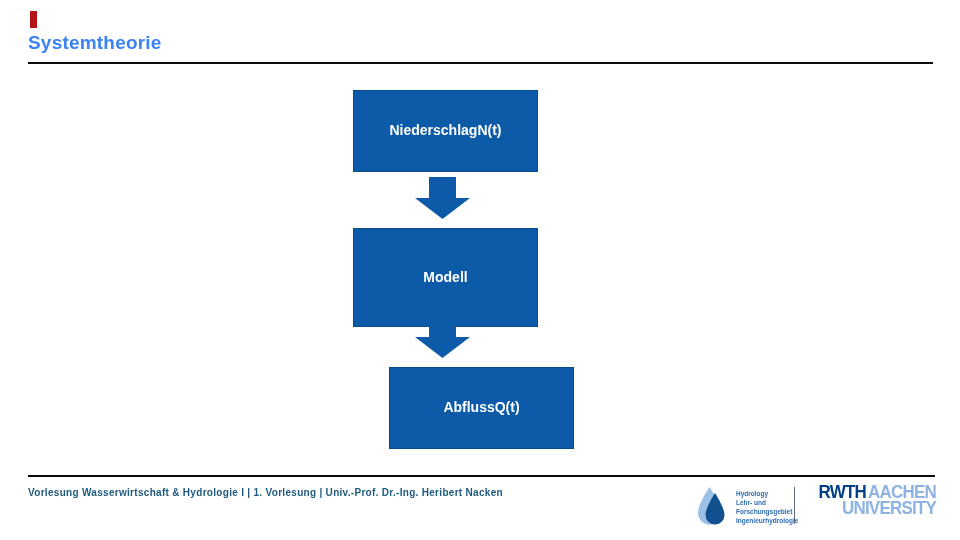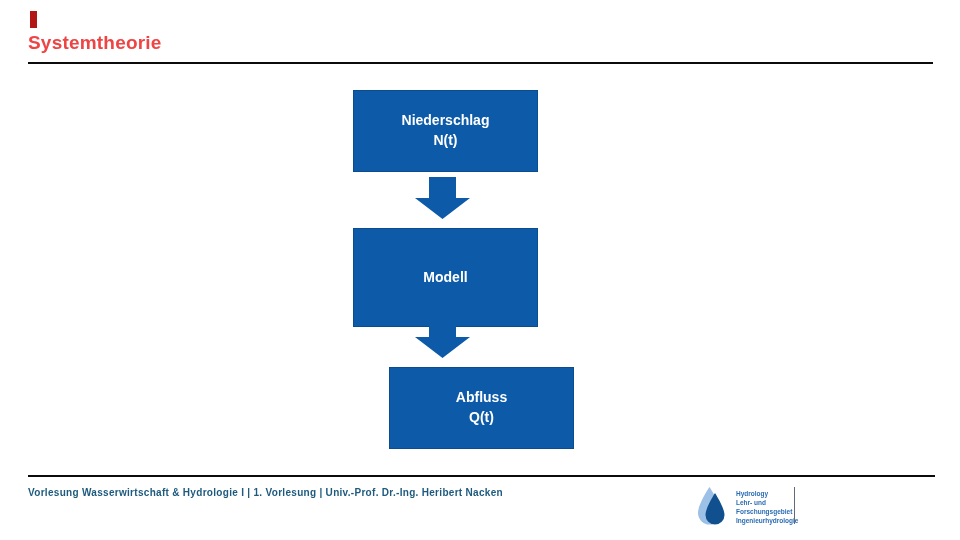--- a/index.html
+++ b/index.html
@@ -15,36 +15,36 @@
 
   .red-marker {
     position:absolute; left:30px; top:11px;
     width:7px; height:17px;
     background:#b31414;
   }
 
   .slide-title {
     position:absolute; left:28px; top:32px;
     font-size:19px; font-weight:bold;
-    color:#ef4444;
+    color:#3b82f6;
     letter-spacing:0.2px;
     white-space:nowrap;
   }
   .title-rule {
     position:absolute; left:28px; top:62px;
     width:905px; height:2px;
     background:#0b0b0b;
   }
 
   .flow-box {
     position:absolute; left:353px; width:185px;
     background:#0d5ba8;
     border:1px solid #0a4c8e;
     color:#ffffff;
-    display:flex; flex-direction:column;
+    display:flex; 
     align-items:center; justify-content:center;
     font-size:14px; font-weight:bold;
     line-height:1.4;
     text-align:center;
   }
   .flow-box.box-1 { top:90px;  height:82px; }
   .flow-box.box-2 { top:228px; height:99px; }
   .flow-box.box-3 { top:367px; height:82px;margin-left:36px; }
 
   .flow-arrow { position:absolute; left:415px; width:55px; height:42px; }
@@ -141,14 +141,20 @@
     <div class="hydro-text">
       <div>Hydrology</div>
       <div>Lehr- und</div>
       <div>Forschungsgebiet</div>
       <div>Ingenieurhydrologie</div>
     </div>
   </div>
 
   <div class="logo-divider"></div>
 
+  <div class="rwth-logo">
+    <div class="rwth-line">
+      <span class="rwth-dark">RWTH</span><span class="rwth-light">AACHEN</span>
+    </div>
+    <div class="rwth-line2">UNIVERSITY</div>
+  </div>
 
 </div>
 
 </body></html>

